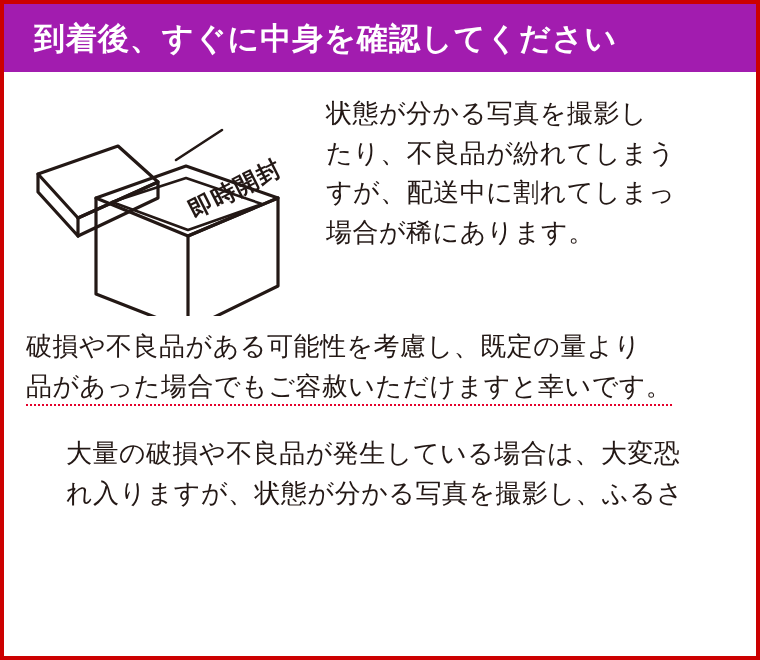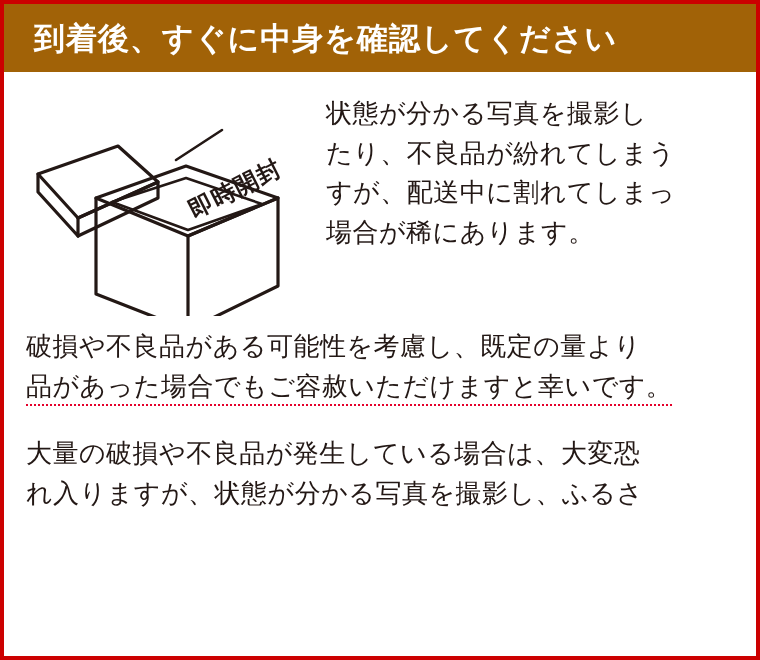--- a/index.html
+++ b/index.html
@@ -18,21 +18,21 @@
     position: relative;
     width: 760px;
     height: 660px;
     box-sizing: border-box;
     border: 4px solid #cc0000;
     background: #ffffff;
   }
   
   .header {
     height: 68px;
-    background: #a16207;
+    background: #a21caf;
     color: #ffffff;
     display: flex;
     align-items: center;
     padding-left: 30px;
     box-sizing: border-box;
   }
   .header-title {
     font-size: 31px;
     font-weight: bold;
     letter-spacing: 1px;
@@ -88,20 +88,21 @@
   .underline-dotted {
     border-bottom: 2.5px dotted #e4002b;
     padding-bottom: 3px;
   }
   
   .bottom-section {
     padding: 26px 22px 0 22px;
     font-size: 26px;
     line-height: 1.55;
     letter-spacing: 0.5px;
+    margin-left: 40px;
   }
   .bottom-line {
     white-space: nowrap;
   }
 </style>
 </head>
 <body>
 
 <div class="page">
 

